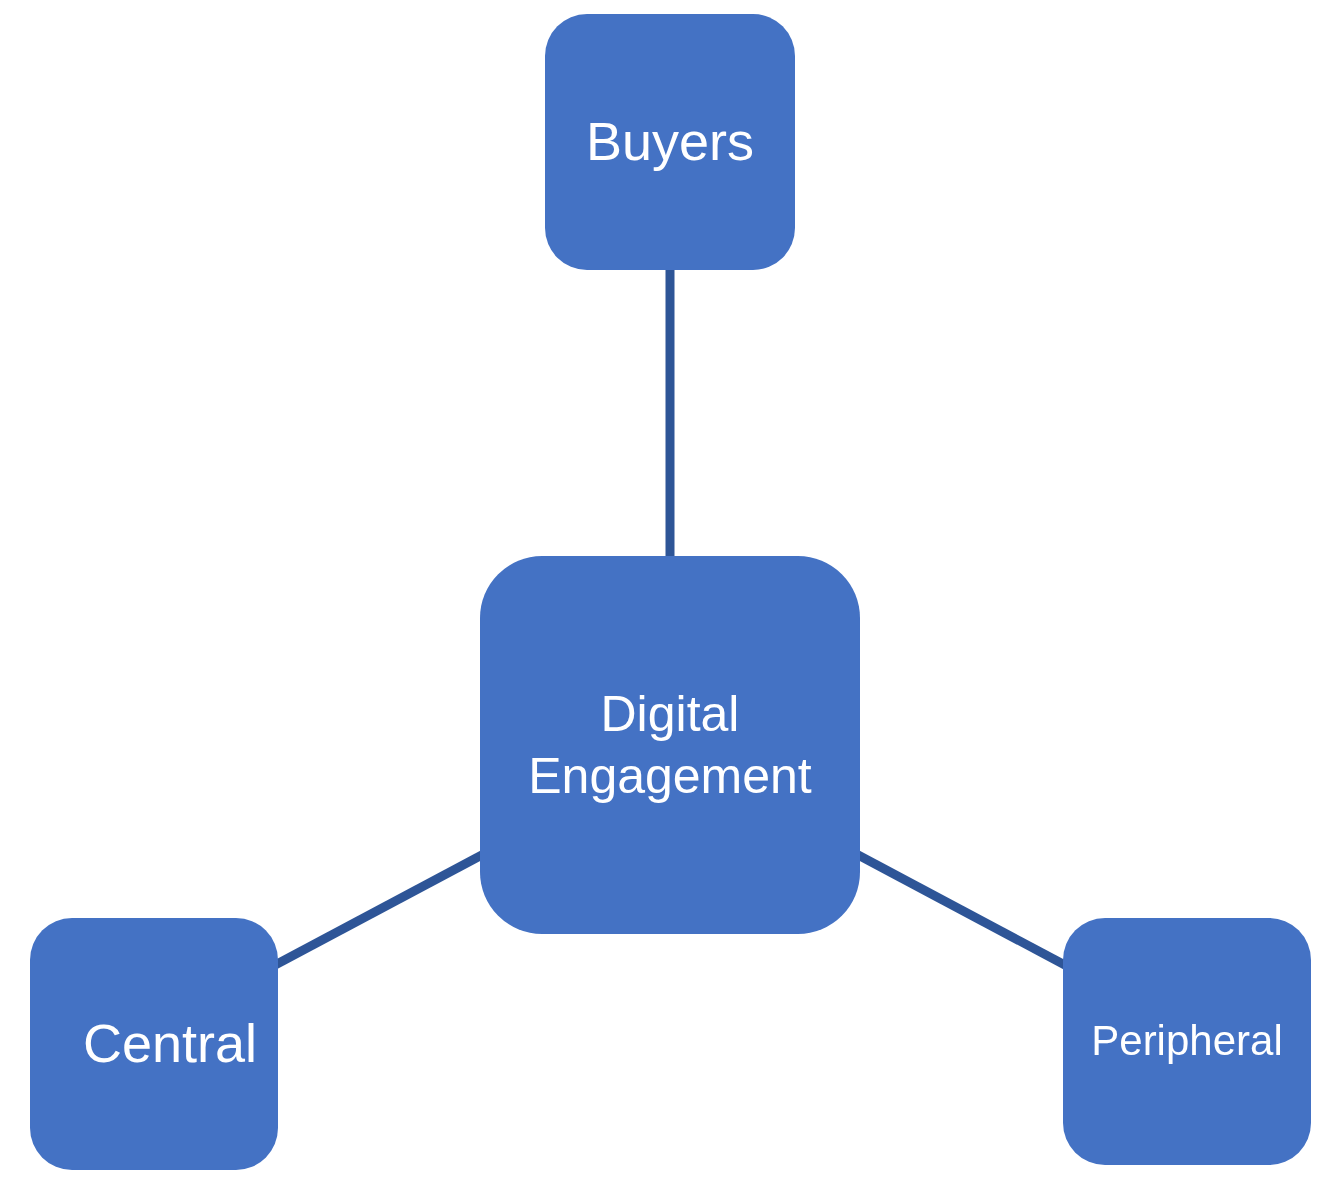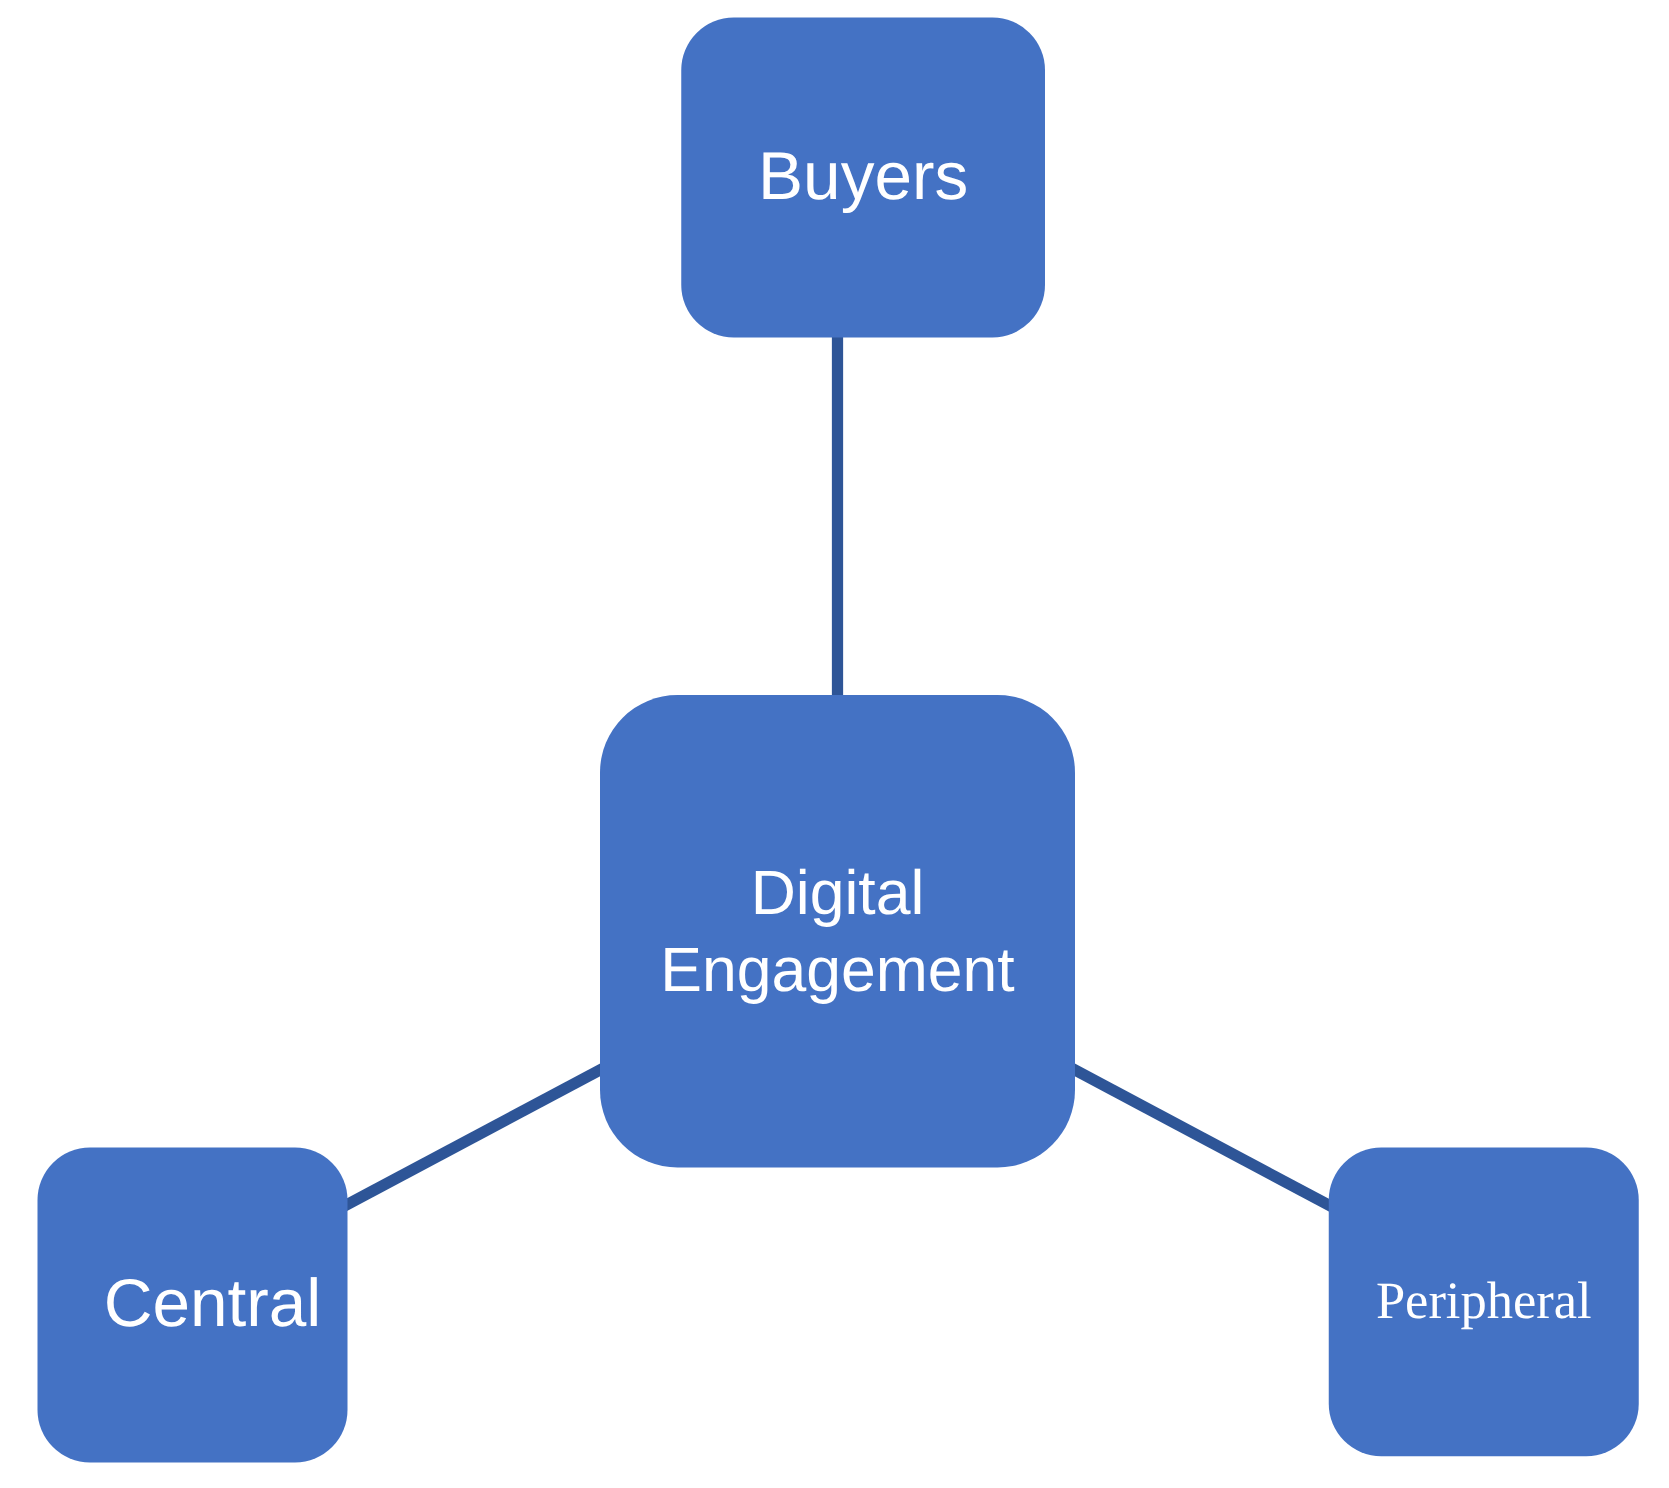--- a/index.html
+++ b/index.html
@@ -35,21 +35,21 @@
     box-sizing: border-box;
   }
   .node-label {
     width: 100%;
     line-height: 1.25;
     padding: 0 18px;
   }
   .node-buyers {
     left: 545px;
     top: 14px;
-    width: 291px;
+    width: 250px;
     height: 256px;
     border-radius: 42px;
     font-size: 54px;
   }
   .node-center {
     left: 480px;
     top: 556px;
     width: 380px;
     height: 378px;
     border-radius: 62px;
@@ -64,21 +64,20 @@
     font-size: 54px;
     padding-left: 32px;
   }
   .node-peripheral {
     left: 1063px;
     top: 918px;
     width: 248px;
     height: 247px;
     border-radius: 42px;
     font-size: 42px;
-    font-family: Liberation Serif, serif;
   }
 </style>
 </head>
 <body>
 
 <div class="canvas">
 
   <svg class="connector-layer" viewBox="0 0 1335 1190" xmlns="http://www.w3.org/2000/svg">
     <line class="edge" x1="670" y1="260" x2="670" y2="570" stroke-width="9" stroke="#2E5597"></line>
     <line class="edge" x1="495" y1="848" x2="262" y2="972" stroke-width="9" stroke="#2E5597"></line>

